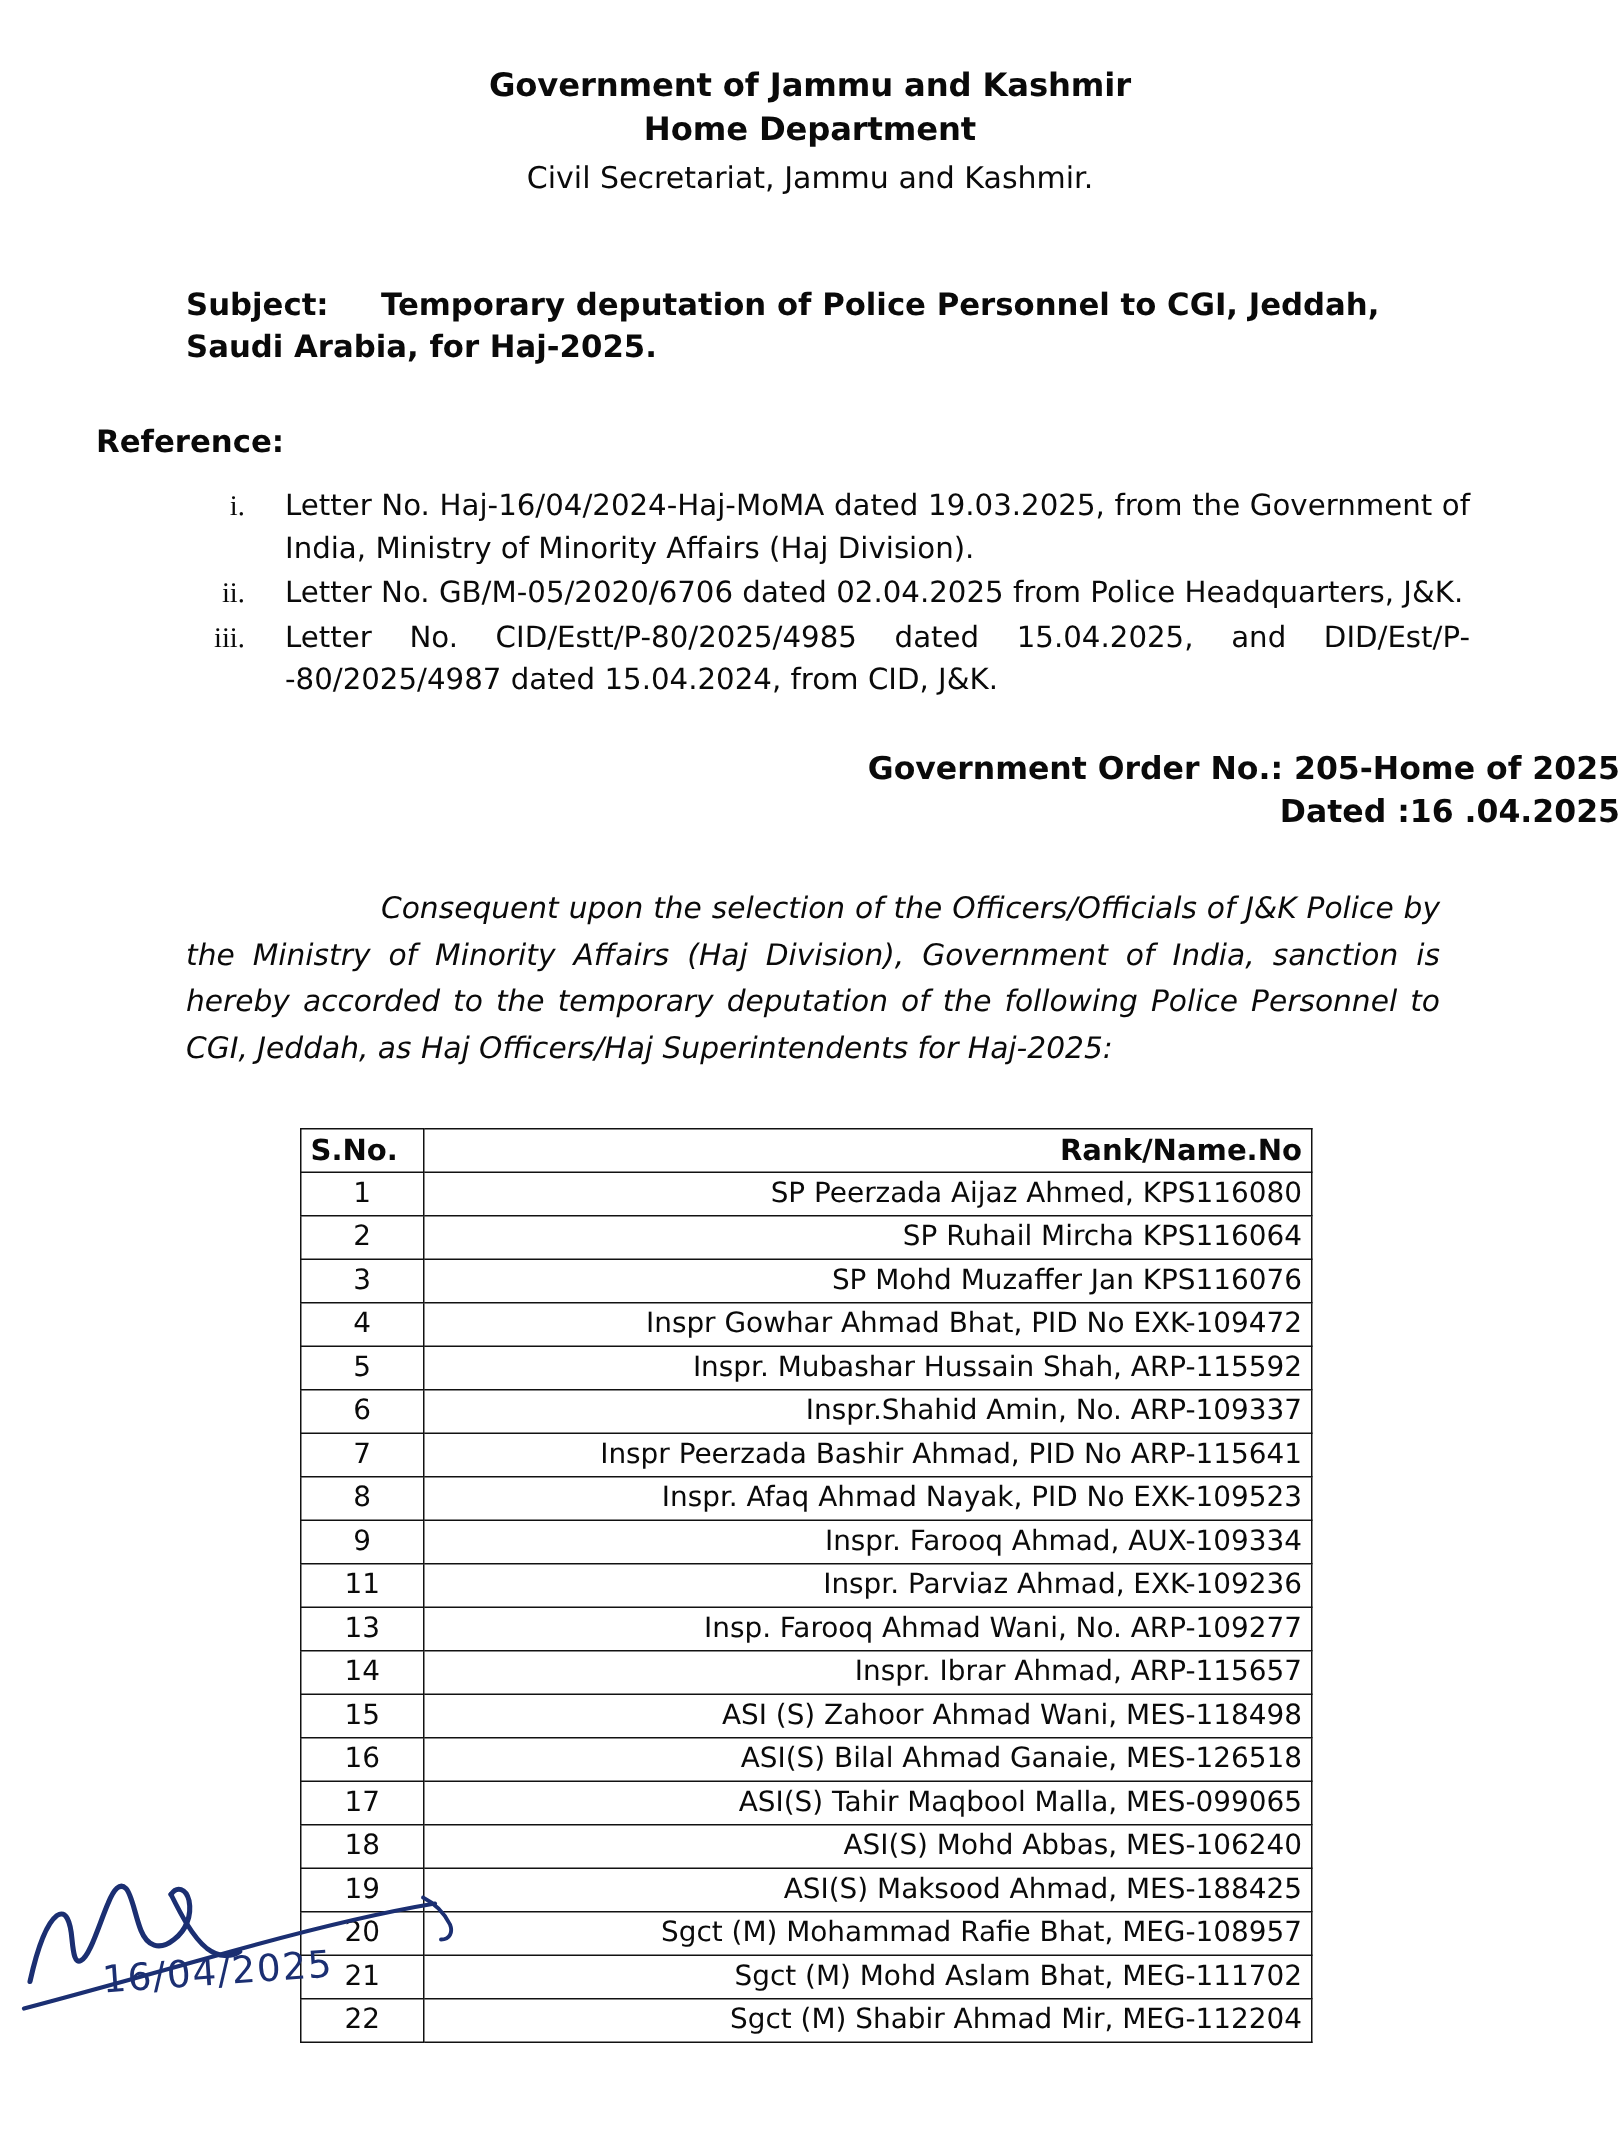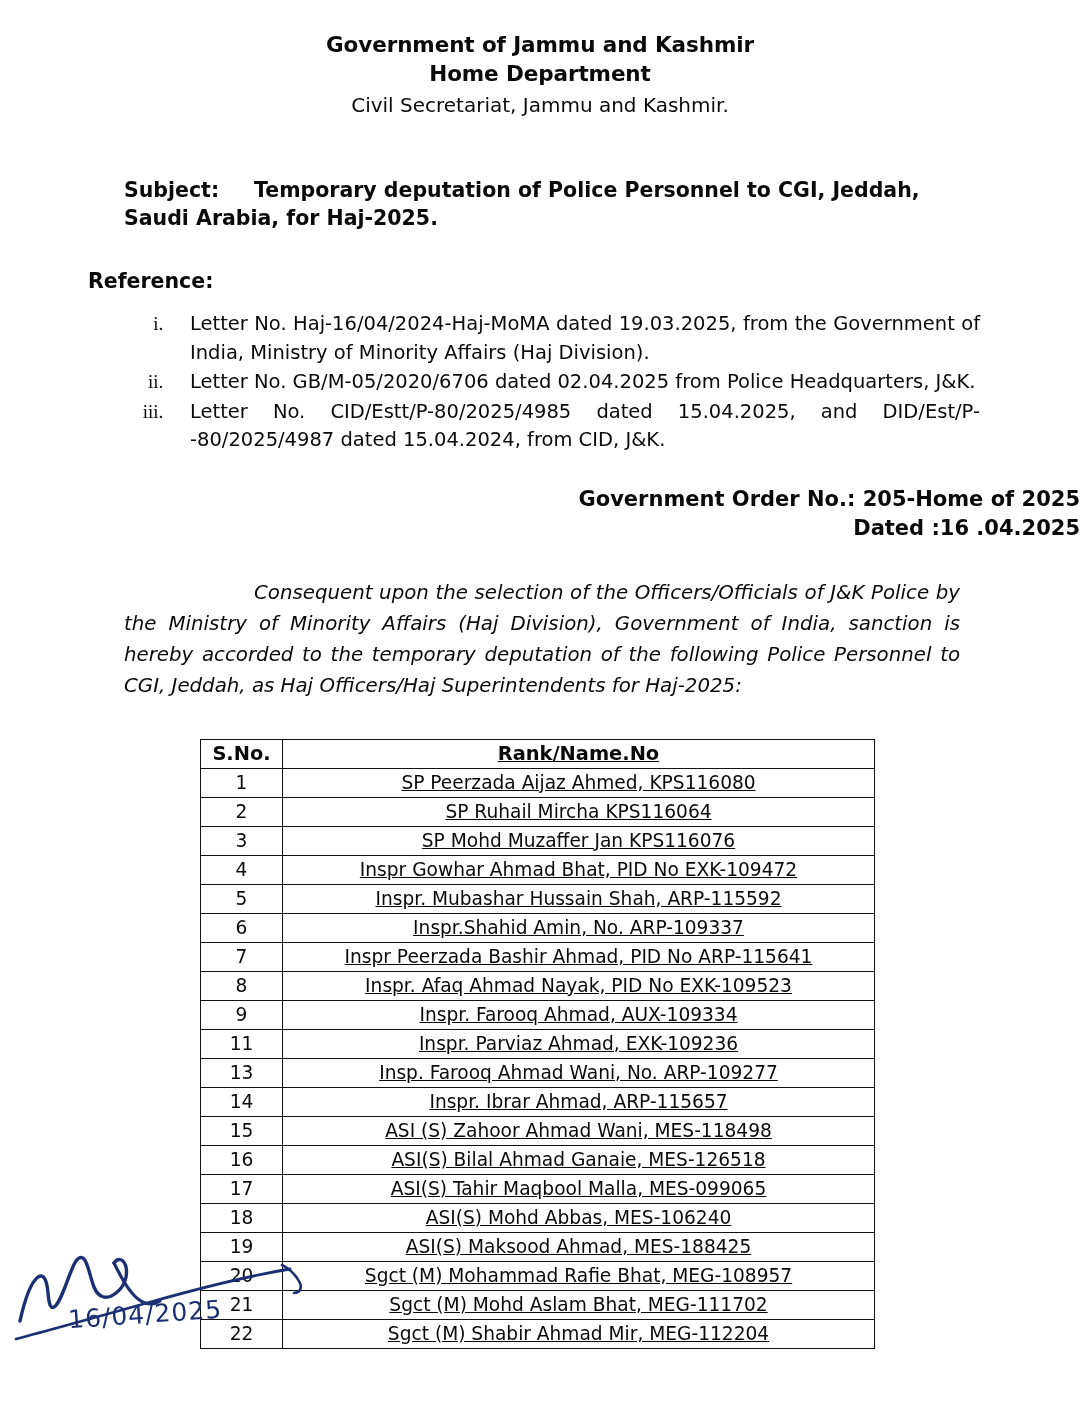--- a/index.html
+++ b/index.html
@@ -17,21 +17,21 @@
   }
   .page {
     position: absolute;
     inset: 0;
     padding: 0;
   }
 
   
   .doc-header {
     text-align: center;
-    padding-top: 30px;
+    padding-top: 43px;
   }
   .doc-header .line1,
   .doc-header .line2 {
     font-weight: bold;
     font-size: 21.5px;
     line-height: 29px;
     letter-spacing: -0.1px;
   }
   .doc-header .line3 {
     font-weight: normal;
@@ -50,21 +50,21 @@
     text-align: left;
   }
   .subject-label {
     display: inline-block;
     min-width: 130px;
   }
 
   
   .reference-heading {
     margin-top: 36px;
-    padding-left: 88px;
+    padding-left: 64px;
     font-weight: bold;
     font-size: 20.5px;
     line-height: 26px;
   }
   ol.ref-list {
     margin: 16px 0 0 0;
     padding: 0 100px 0 168px;
     list-style: lower-roman;
     font-size: 19.5px;
     line-height: 28.5px;
@@ -119,22 +119,22 @@
     padding: 3px 6px 4px 6px;
     height: 21px;
   }
   table.personnel th {
     font-weight: bold;
     font-size: 19.4px;
   }
   col.c-sno { width: 82px; }
   col.c-rank { width: 592px; }
   .th-sno, .td-sno { text-align: center; }
-  .th-rank, .td-rank { text-align: center; padding-left: 8px; text-decoration: underline; }
-  .th-sno { text-align: center; margin-left: 36px; }
+  .th-rank, .td-rank { text-align: right; padding-left: 8px; }
+  .th-sno { text-align: left; margin-left: 36px; }
 
   
   .signature {
     position: absolute;
     left: 14px;
     top: 1243px;
     width: 330px;
     height: 120px;
     pointer-events: none;
   }

